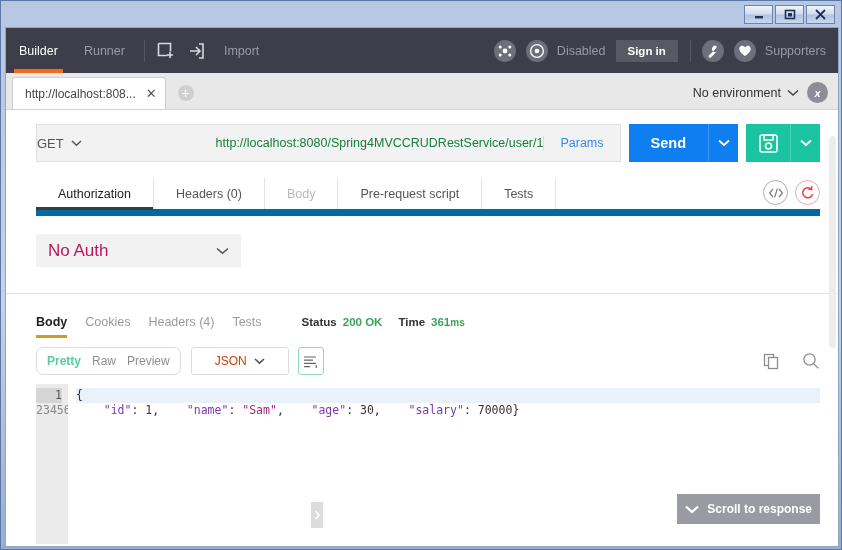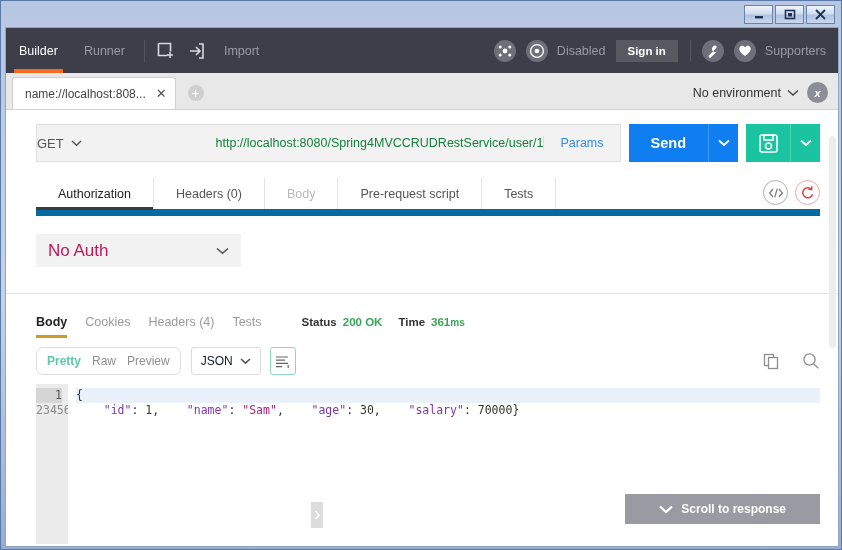--- a/index.html
+++ b/index.html
@@ -254,21 +254,21 @@
   #fmt-group {
     border: 1px solid #dcdcdc; border-radius: 7px;
     height: 28px; display: flex; align-items: center;
     padding: 0 10px; gap: 11px; font-size: 12px;
   }
   .fmt { color: #8e8e8e; cursor: pointer; }
   .fmt.active { color: #5cc9a7; font-weight: bold; }
   #lang-sel {
     margin-left: 10px; border: 1px solid #dcdcdc; border-radius: 3px;
     height: 28px; display: flex; align-items: center;
-    padding: 0 9px; gap: 7px; font-size: 12px; color: #0f172a;
+    padding: 0 23px; gap: 7px; font-size: 12px; color: #c2410c;
     cursor: pointer;
   }
   #wrap-btn {
     margin-left: 9px; border: 1px solid #8ed7c0; border-radius: 3px;
     width: 26px; height: 28px;
     display: flex; align-items: center; justify-content: center;
     cursor: pointer;
   }
   #resp-tools-right {
     position: absolute; right: 0; display: flex;
@@ -310,21 +310,21 @@
     position: absolute; left: 305px; bottom: 18px;
     width: 12px; height: 26px; background: #dcdcdc;
     color: #ffffff; font-size: 10px;
     display: flex; align-items: center; justify-content: center;
     cursor: pointer;
   }
   #scroll-resp {
     position: absolute; right: 18px; bottom: 22px;
     background: #9a9aa2; color: #ffffff;
     font-size: 12px; font-weight: bold;
-    padding: 8px 34px; display: flex; align-items: center; gap: 8px;
+    padding: 8px 8px; display: flex; align-items: center; gap: 8px;
     cursor: pointer;
   }
 
   
   #body-scroll {
     position: absolute; right: 2px; top: 108px;
     width: 7px; height: 212px; background: #ededed; border-radius: 4px;
   }
 </style>
 </head>
@@ -411,21 +411,21 @@
           <svg width="14" height="13" viewBox="0 0 14 13">
             <path d="M7,12 C2,8.4 0.6,5.6 1.6,3.4 C2.6,1.2 5.4,1 7,3.3 C8.6,1 11.4,1.2 12.4,3.4 C13.4,5.6 12,8.4 7,12 Z" fill="#ffffff"></path>
           </svg>
         </div>
         <span class="muted-label">Supporters</span>
       </div>
     </div>
 
     <div id="tabstrip">
       <div id="req-tab">
-        <span>name://localhost:808...</span>
+        <span>http://localhost:808...</span>
         <span id="req-tab-close">✕</span>
       </div>
       <div id="tab-add">+</div>
       <div id="env-area">
         <span id="env-name">No environment</span>
         <svg width="12" height="8" viewBox="0 0 12 8" style="margin-left:6px">
           <path d="M1,1.5 L6,6 L11,1.5" fill="none" stroke="#444" stroke-width="1.5"></path>
         </svg>
         <div id="env-eye">
           <span>x</span>

